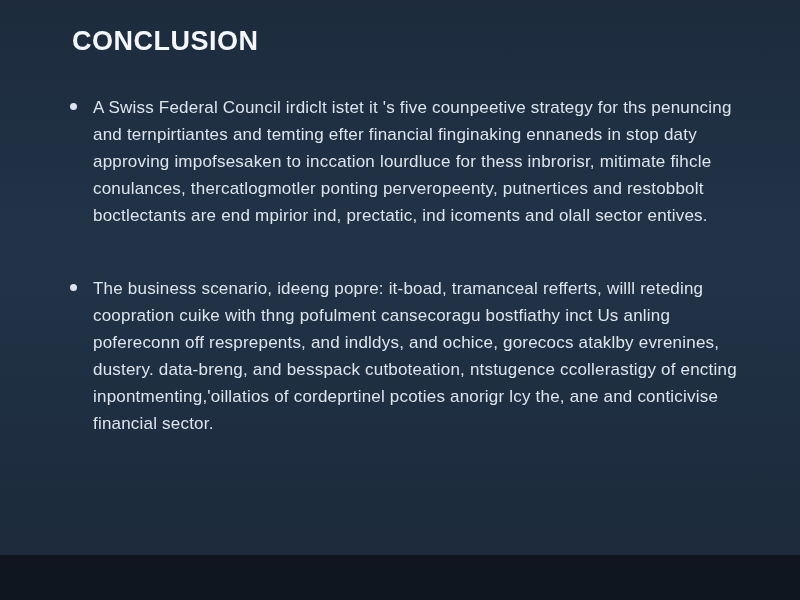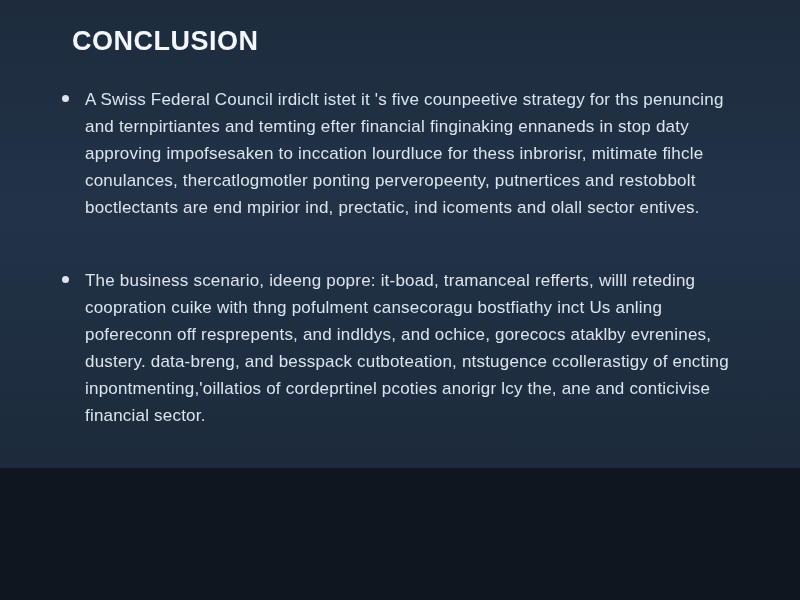--- a/index.html
+++ b/index.html
@@ -3,42 +3,42 @@
 <meta charset="utf-8">
 <style>
   html, body {
     margin: 0;
     padding: 0;
     background: #10161f;
   }
   .slide {
     position: relative;
     width: 800px;
-    height: 468px;
+    height: 555px;
     overflow: hidden;
     background: linear-gradient(180deg, var(--bg-top, #1d2b3d) 0%, var(--bg, #223348) 45%, var(--bg-bottom, #1c2a3b) 100%);
     font-family: "Liberation Sans", "DejaVu Sans", sans-serif;
     color: var(--text, #dde4ec);
   }
   .slide-title {
     position: absolute;
     left: 72px;
     top: 26px;
     margin: 0;
     font-size: 27px;
     font-weight: 700;
     letter-spacing: 0.5px;
     color: var(--title, #f3f6fa);
   }
   .bullet-list {
     position: absolute;
     left: 60px;
     top: 86px;
     width: 690px;
-    margin: 0;
+    margin: 8px;
     padding: 0;
     list-style: none;
   }
   .bullet-item {
     display: flex;
     align-items: flex-start;
     margin-bottom: 46px;
   }
   .bullet-marker {
     flex: 0 0 auto;

